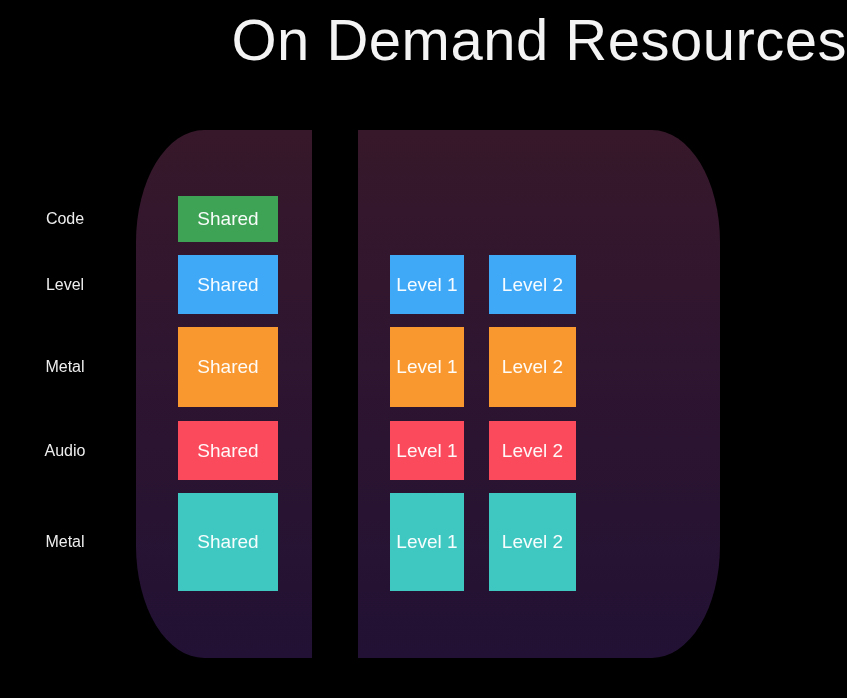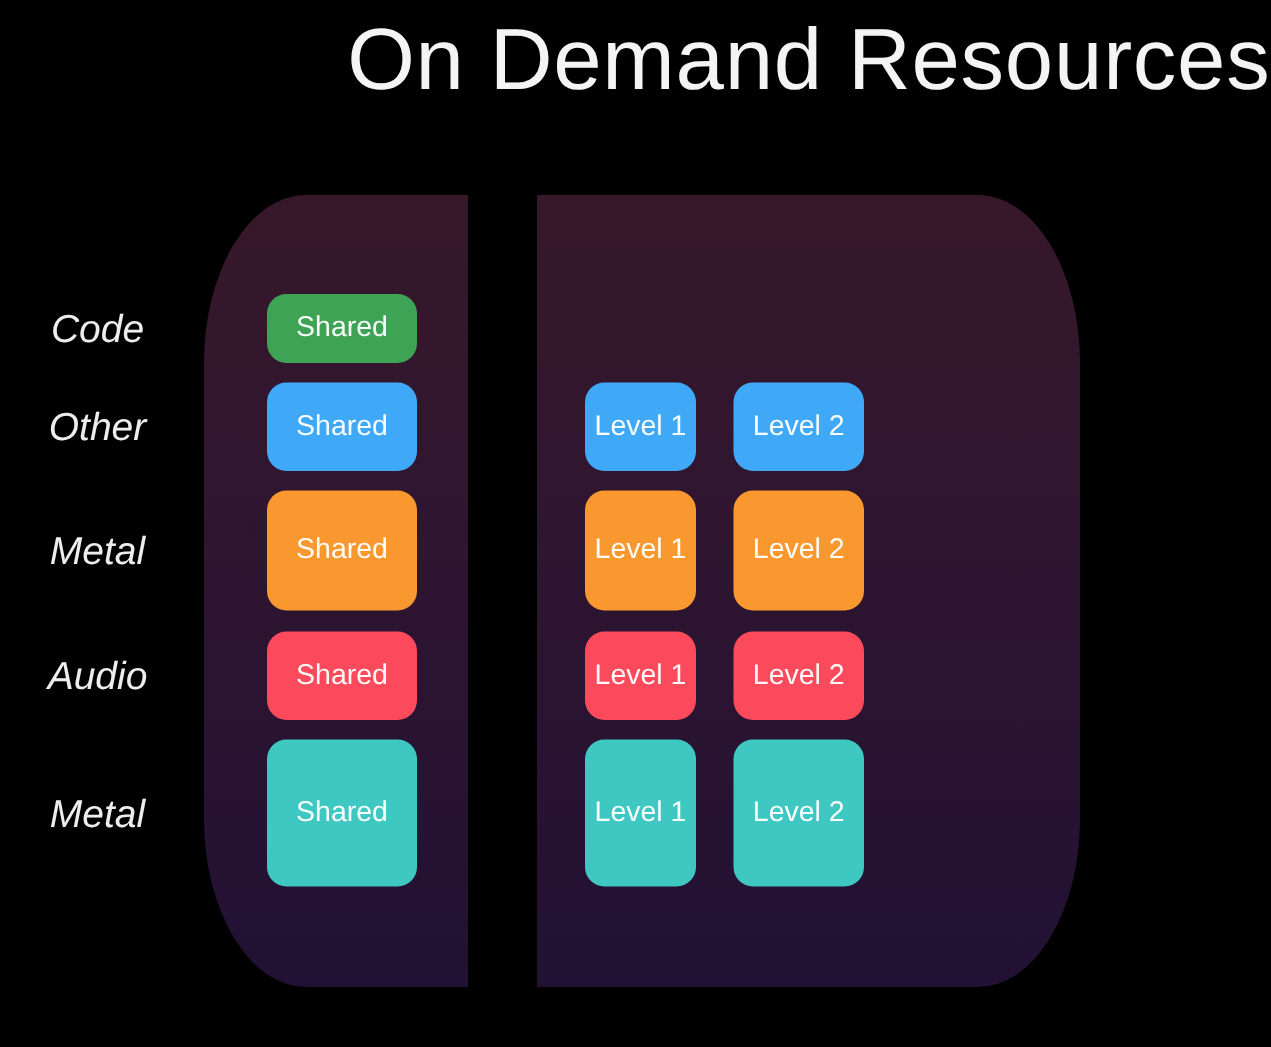--- a/index.html
+++ b/index.html
@@ -29,29 +29,29 @@
     border-radius:68px 0 0 68px / 112px 0 0 112px;
   }
   .panel-right{
     left:358px;width:362px;
     border-radius:0 68px 68px 0 / 0 112px 112px 0;
   }
 
   
   .row-label{
     position:absolute;left:10px;width:110px;
-    color:#ededed;font-size:26px;text-align:center;
-    display:flex;align-items:center;justify-content:center;font-style:italic;
+    color:#ededed;font-size:16px;text-align:center;
+    display:flex;align-items:center;justify-content:center;
   }
 
   
   .box{
     position:absolute;
     display:flex;align-items:center;justify-content:center;
-    color:rgba(255,255,255,.96);font-size:19px;border-radius:13px;
+    color:rgba(255,255,255,.96);font-size:19px;
   }
   .shared-box{left:178px;width:100px;}
   .lvl1-box{left:390px;width:74px;}
   .lvl2-box{left:489px;width:87px;}
 
   
   .r0{top:196px;height:46px;}
   .r1{top:255px;height:59px;}
   .r2{top:327px;height:80px;}
   .r3{top:421px;height:59px;}
@@ -61,21 +61,21 @@
 <body>
 
 <div class="stage">
 
   <h1 class="title">On Demand Resources</h1>
 
   <div class="panel panel-left"></div>
   <div class="panel panel-right"></div>
 
   <div class="row-label r0">Code</div>
-  <div class="row-label r1">Other</div>
+  <div class="row-label r1">Level</div>
   <div class="row-label r3">Audio</div>
   <div class="row-label r2">Metal</div>
   <div class="row-label r4">Metal</div>
 
   <div class="box shared-box r0" style="background-color: rgb(63, 163, 85);">Shared</div>
   <div class="box shared-box r1" style="background-color: rgb(63, 169, 248);">Shared</div>
   <div class="box shared-box r2" style="background-color: rgb(248, 152, 47);">Shared</div>
   <div class="box shared-box r3" style="background-color: rgb(250, 74, 92);">Shared</div>
   <div class="box shared-box r4" style="background-color: rgb(63, 200, 194);">Shared</div>
 

